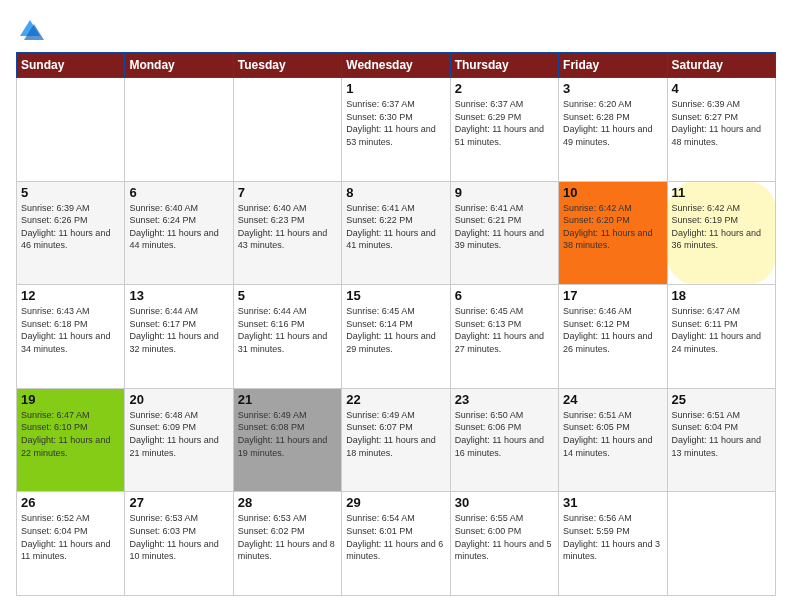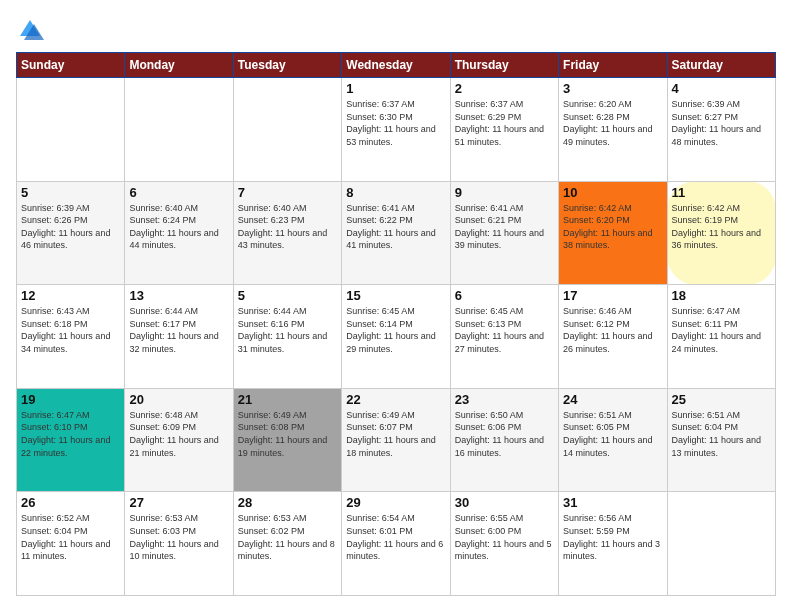--- a/index.html
+++ b/index.html
@@ -244,21 +244,21 @@
 Daylight: 11 hours and 26 minutes.</div>
           </td>
           <td>
             <span class="day-num">18</span>
             <div class="day-info">Sunrise: 6:47 AM
 Sunset: 6:11 PM
 Daylight: 11 hours and 24 minutes.</div>
           </td>
         </tr>
         <tr>
-          <td style="background: #14b8a6;">
+          <td style="background: #84cc16;">
             <span class="day-num">19</span>
             <div class="day-info">Sunrise: 6:47 AM
 Sunset: 6:10 PM
 Daylight: 11 hours and 22 minutes.</div>
           </td>
           <td style="background: rgb(245, 245, 245);">
             <span class="day-num">20</span>
             <div class="day-info">Sunrise: 6:48 AM
 Sunset: 6:09 PM
 Daylight: 11 hours and 21 minutes.</div>

